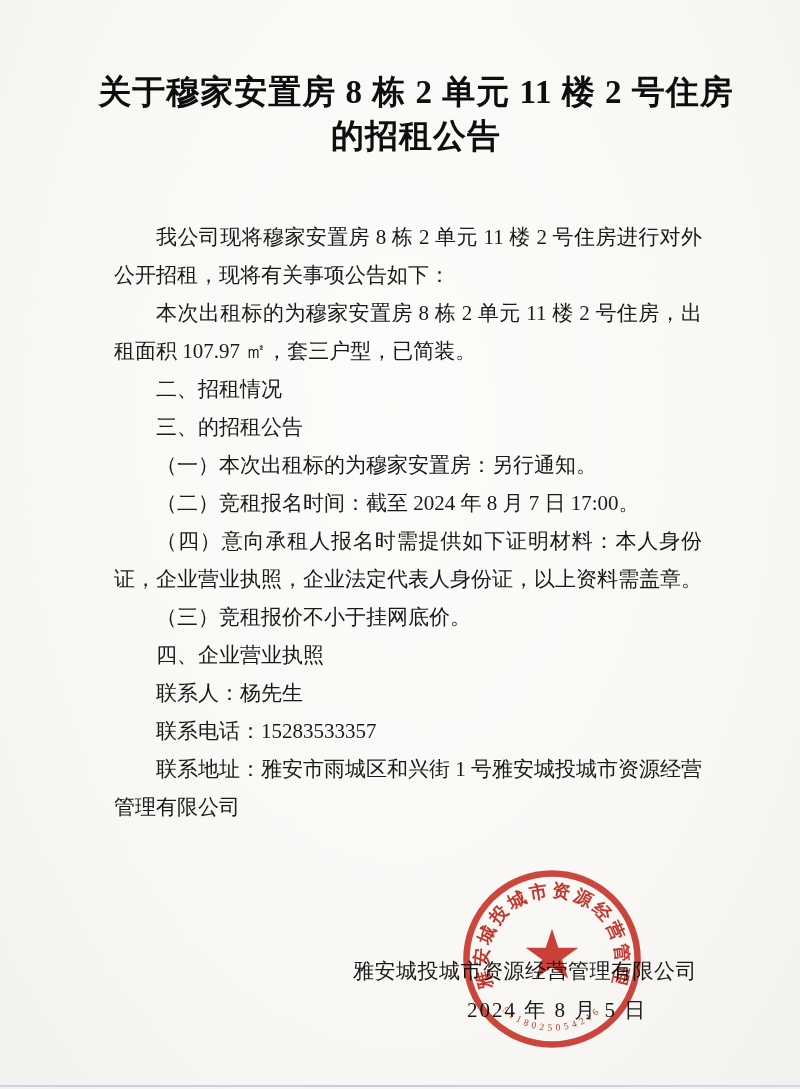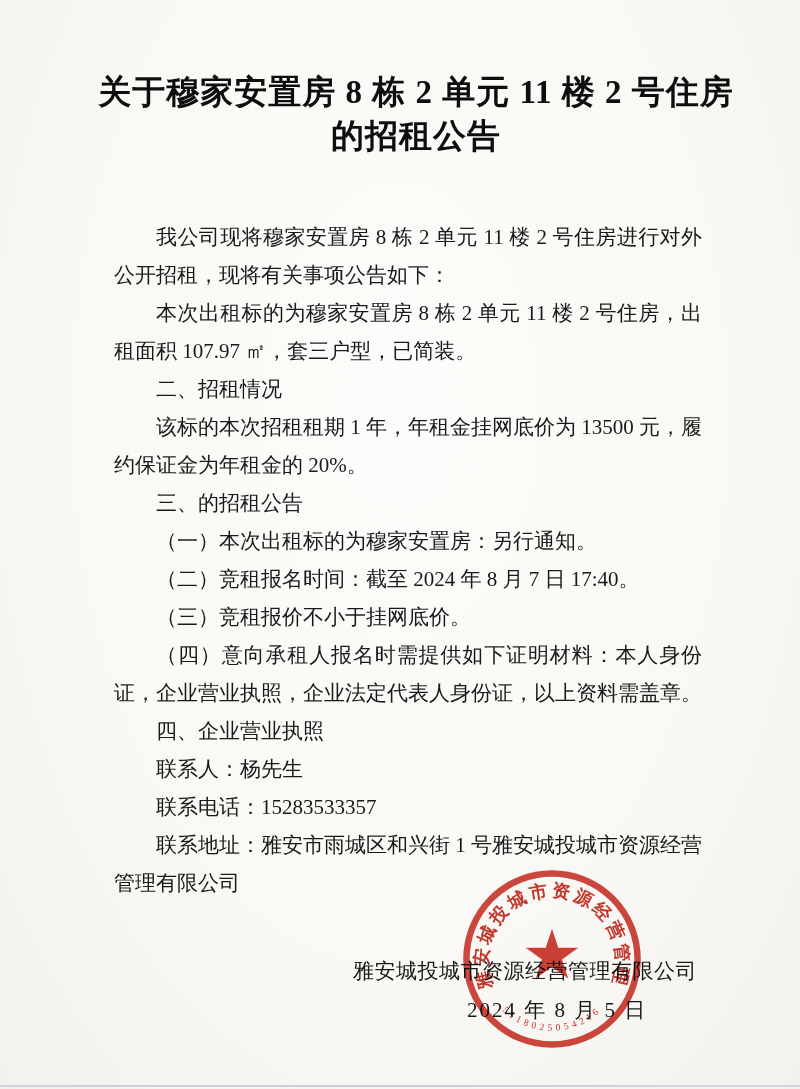--- a/index.html
+++ b/index.html
@@ -93,26 +93,25 @@
 <div class="page">
 
   <h1 class="doc-title"><span>关于穆家安置房 8 栋 2 单元 11 楼 2 号住房</span><br>
     <span>的招租公告</span>
   </h1>
 
   <div class="doc-body">
     <p>我公司现将穆家安置房 8 栋 2 单元 11 楼 2 号住房进行对外公开招租，现将有关事项公告如下：</p>
     <p>本次出租标的为穆家安置房 8 栋 2 单元 11 楼 2 号住房，出租面积 107.97 ㎡，套三户型，已简装。</p>
     <p>二、招租情况</p>
-    <p>该标的本次招租租期 1 年，年租金挂网底价为 13500 元，履约保证金为年租金的 20%。</p>
     <p>三、的招租公告</p>
     <p>（一）本次出租标的为穆家安置房：另行通知。</p>
-    <p>（二）竞租报名时间：截至 2024 年 8 月 7 日 17:40。</p>
+    <p>（二）竞租报名时间：截至 2024 年 8 月 7 日 17:00。</p>
+    <p>（四）意向承租人报名时需提供如下证明材料：本人身份证，企业营业执照，企业法定代表人身份证，以上资料需盖章。</p>
     <p>（三）竞租报价不小于挂网底价。</p>
-    <p>（四）意向承租人报名时需提供如下证明材料：本人身份证，企业营业执照，企业法定代表人身份证，以上资料需盖章。</p>
     <p>四、企业营业执照</p>
     <p>联系人：杨先生</p>
     <p>联系电话：15283533357</p>
     <p>联系地址：雅安市雨城区和兴街 1 号雅安城投城市资源经营管理有限公司</p>
   </div>
 
   <div class="signature-company">雅安城投城市资源经营管理有限公司</div>
   <div class="signature-date">2024 年 8 月 5 日</div>
 
   <svg class="seal" viewBox="0 0 200 200">

